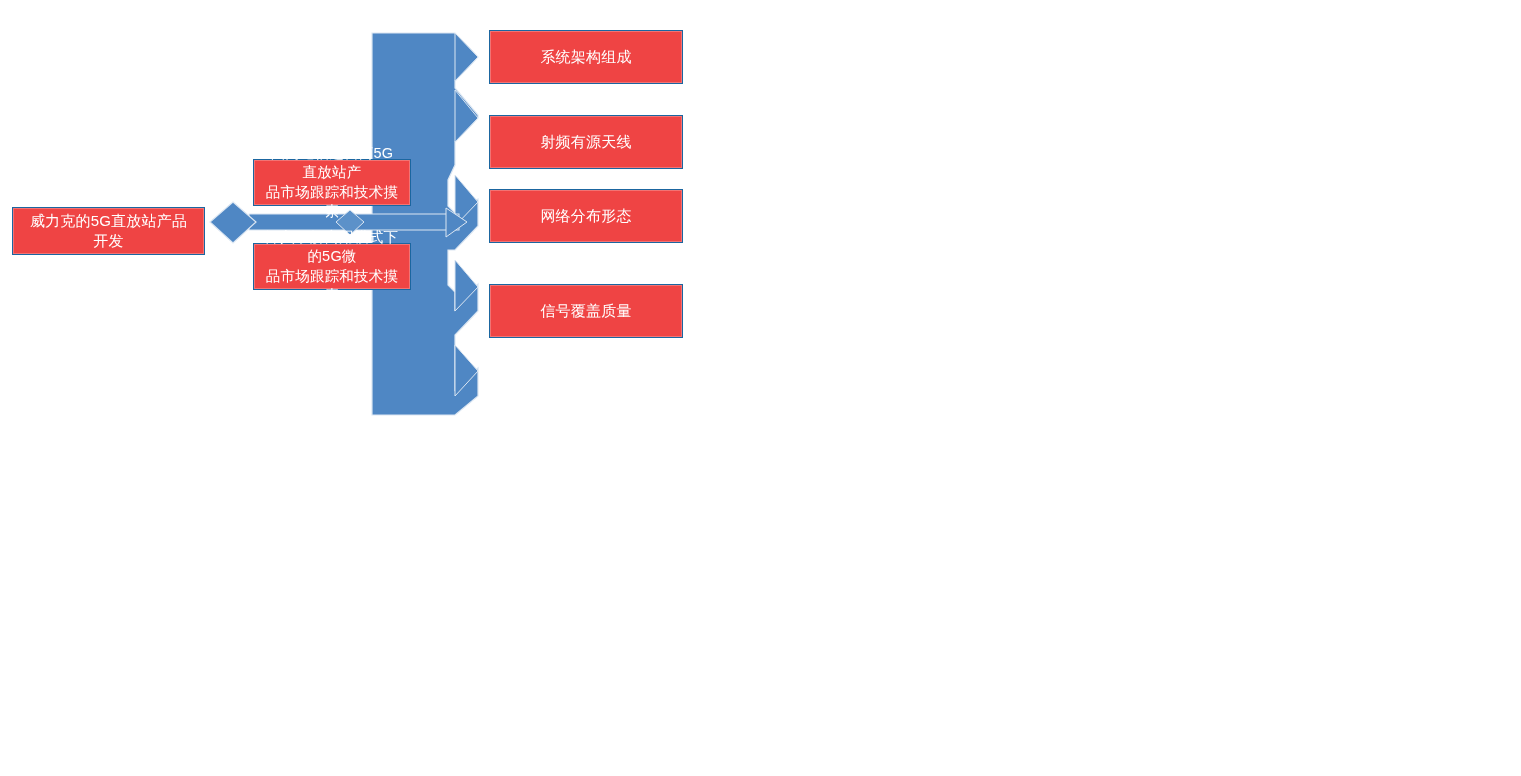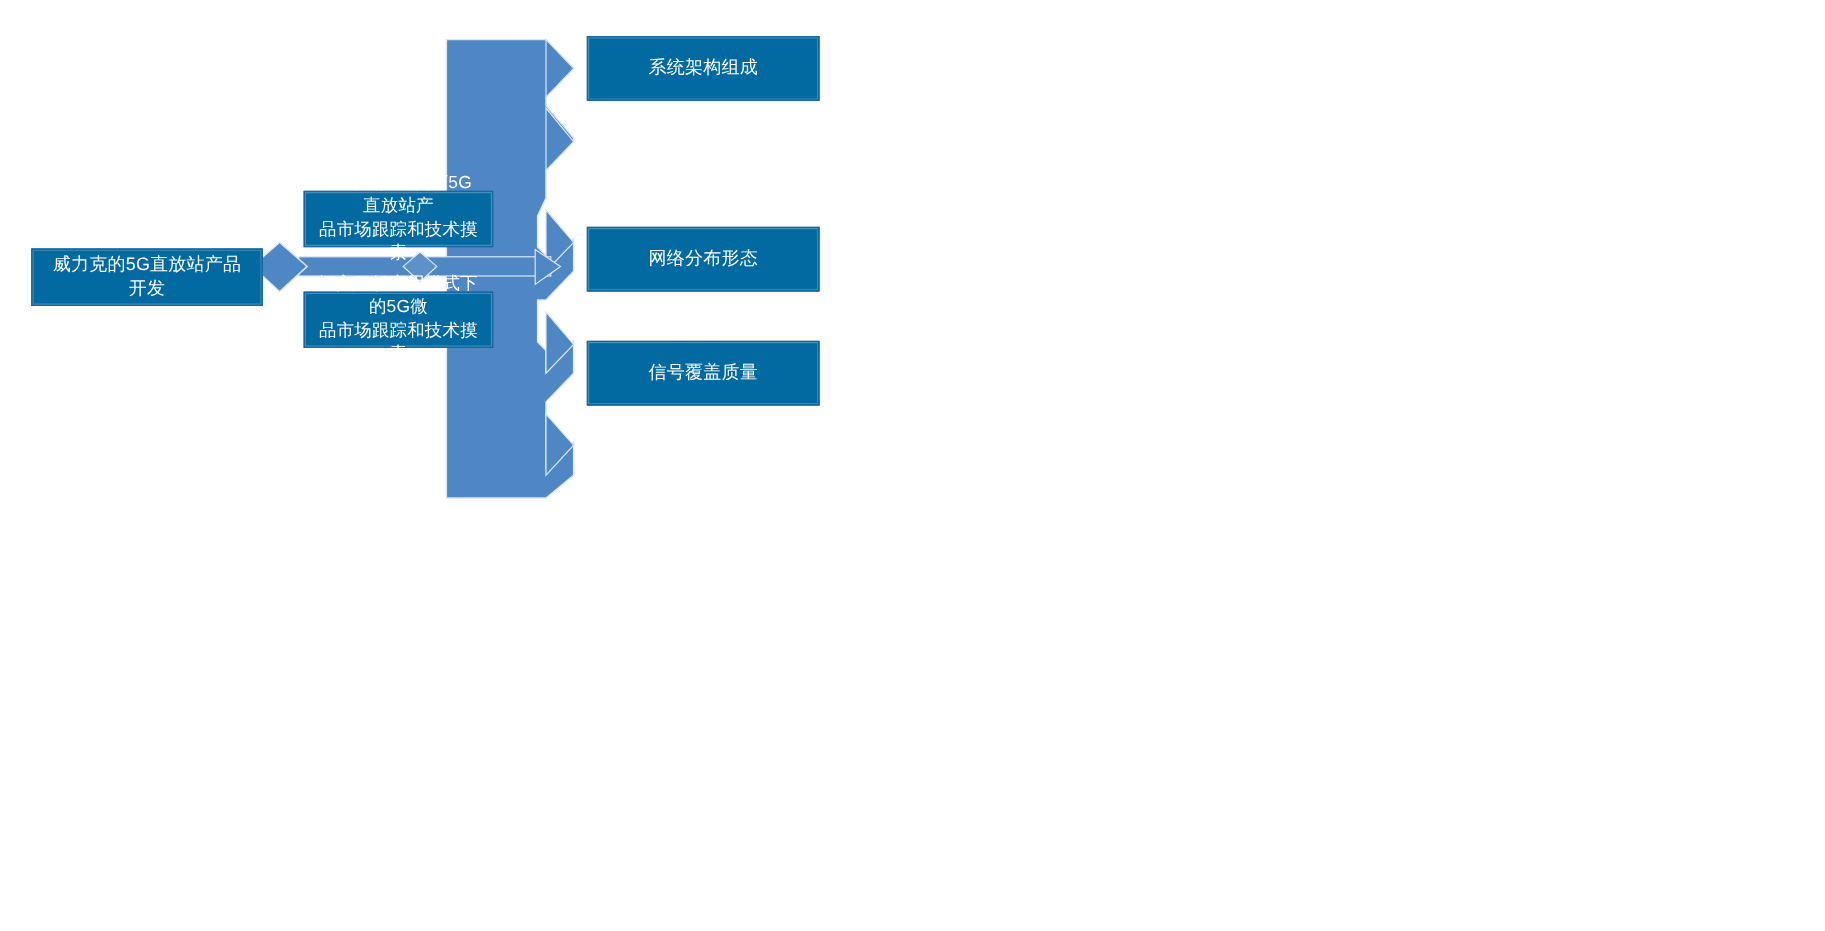--- a/index.html
+++ b/index.html
@@ -26,40 +26,40 @@
     position: absolute;
     left: 0;
     top: 0;
     width: 1521px;
     height: 776px;
     pointer-events: none;
   }
   .node {
     position: absolute;
     box-sizing: border-box;
-    background: #0369a1;
+    background: #ef4444;
     color: #ffffff;
     display: flex;
     align-items: center;
     justify-content: center;
     text-align: center;
     line-height: 1.32;
     letter-spacing: 0.2px;
     border: 1px solid #1b66a0;
     box-shadow: 0 0 0 1px rgba(255,255,255,0.25) inset;
   }
   .node-text {
     display: block;
     padding: 0 10px;
     white-space: pre-line;
   }
 
   
   #root-node {
-    left: 26px;
+    left: 12px;
     top: 207px;
     width: 193px;
     height: 48px;
     font-size: 15px;
   }
 
   
   .branch-node {
     left: 253px;
     width: 158px;
@@ -148,20 +148,23 @@
 品市场跟踪和技术摸索</span>
   </div>
   <div class="node branch-node" id="branch-node-1">
     <span class="node-text">深入了解商用模式下的5G微
 品市场跟踪和技术摸索</span>
   </div>
 
   <div class="node leaf-node" id="leaf-node-0">
     <span class="node-text">系统架构组成</span>
   </div>
+  <div class="node leaf-node" id="leaf-node-1">
+    <span class="node-text">射频有源天线</span>
+  </div>
   <div class="node leaf-node" id="leaf-node-2">
     <span class="node-text">网络分布形态</span>
   </div>
   <div class="node leaf-node" id="leaf-node-3">
     <span class="node-text">信号覆盖质量</span>
   </div>
 
 </div>
 
 </body></html>

